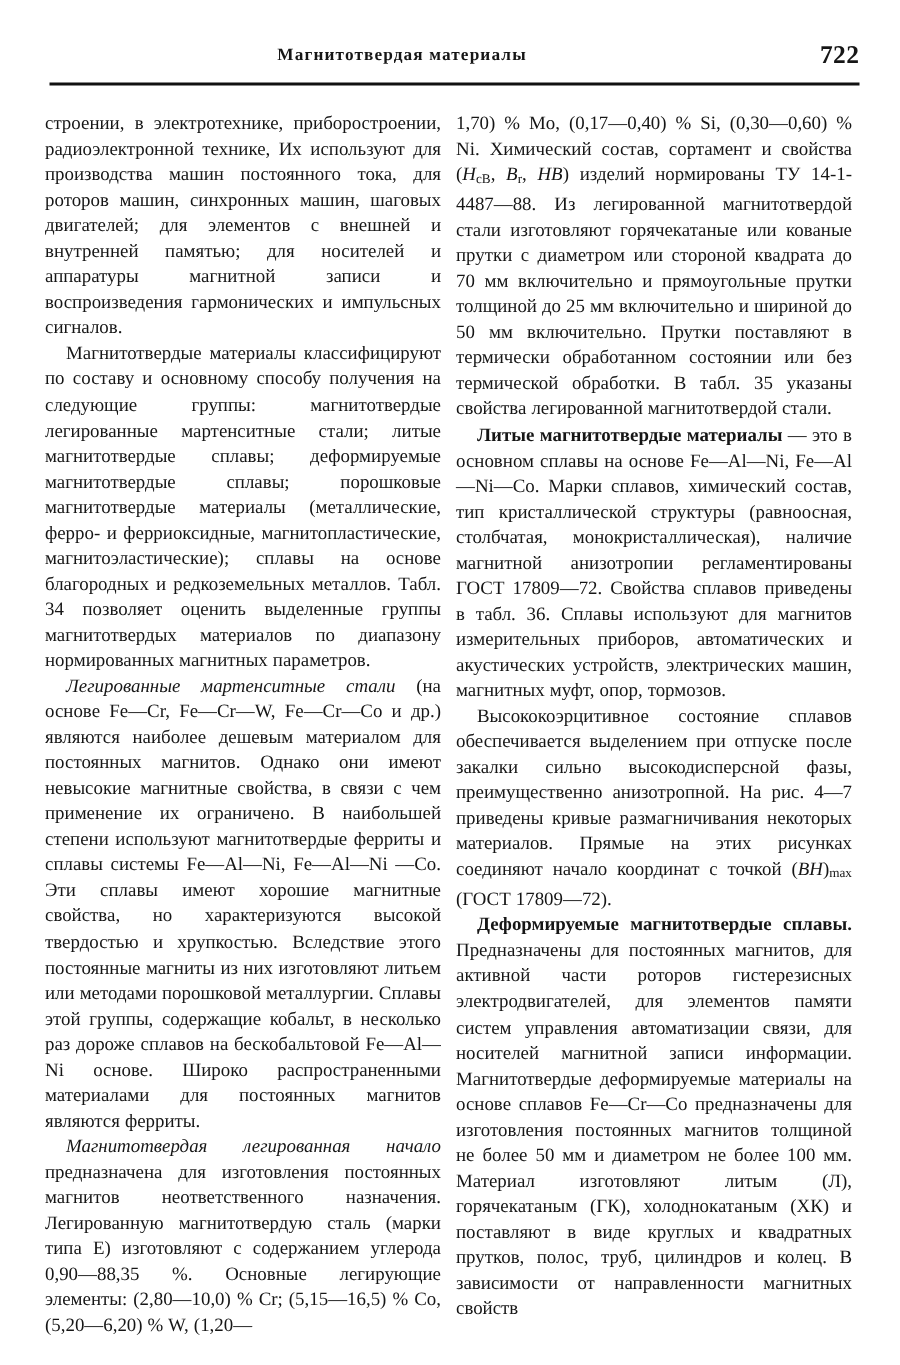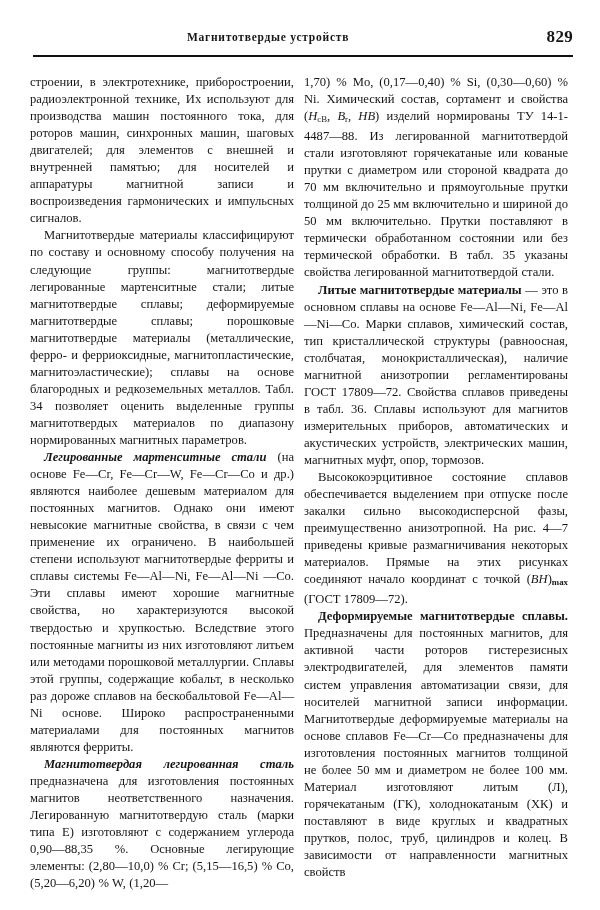--- a/index.html
+++ b/index.html
@@ -88,59 +88,58 @@
   p.cont {
     text-indent: 0;
   }
 
   b.runin {
     font-weight: bold;
     margin-top: 40px;
   }
   i.runin {
     font-style: italic;
-    font-weight: bold;
+    font-weight: normal;
   }
   i.sym {
     font-style: italic;
   }
   sub.sm {
     font-size: 0.7em;
     vertical-align: -0.22em;
   }
   sub.rm {
     font-size: 0.7em;
     vertical-align: -0.22em;
     font-style: normal;
-    font-weight: bold;
   }
   .nb { white-space: nowrap; }
 </style>
 </head>
 <body>
 
 <div class="page">
 
   <div class="runhead">
-    <div class="runhead-title">Магнитотвердые устройств</div>
-    <div class="runhead-folio">829</div>
+    <div class="runhead-title">Магнитотвердая материалы</div>
+    <div class="runhead-folio">722</div>
   </div>
   <div class="runhead-rule"></div>
 
   <div class="cols">
 
     <div class="col">
 
       <p class="cont">строении, в электротехнике, приборостроении, радиоэлектронной технике, Их используют для производства машин постоянного тока, для роторов машин, синхронных машин, шаговых двигателей; для элементов с внешней и внутренней памятью; для носителей и аппаратуры магнитной записи и воспроизведения гармонических и импульсных сигналов.</p>
 
       <p>Магнитотвердые материалы классифицируют по составу и основному способу получения на следующие группы: магнитотвердые легированные мартенситные стали; литые магнитотвердые сплавы; деформируемые магнитотвердые сплавы; порошковые магнитотвердые материалы (металлические, ферро- и ферриоксидные, магнитопластические, магнитоэластические); сплавы на основе благородных и редкоземельных металлов. Табл. 34 позволяет оценить выделенные группы магнитотвердых материалов по диапазону нормированных магнитных параметров.</p>
 
       <p><i class="runin">Легированные мартенситные стали</i><span> (на основе Fe—Cr, Fe—Cr—W, Fe—Cr—Co и др.) являются наиболее дешевым материалом для постоянных магнитов. Однако они имеют невысокие магнитные свойства, в связи с чем применение их ограничено. В наибольшей степени используют магнитотвердые ферриты и сплавы системы Fe—Al—Ni, Fe—Al—Ni —Co. Эти сплавы имеют хорошие магнитные свойства, но характеризуются высокой твердостью и хрупкостью. Вследствие этого постоянные магниты из них изготовляют литьем или методами порошковой металлургии. Сплавы этой группы, содержащие кобальт, в несколько раз дороже сплавов на бескобальтовой Fe—Al—Ni основе. Широко распространенными материалами для постоянных магнитов являются ферриты.</span></p>
 
-      <p><i class="runin">Магнитотвердая легированная сталь</i><span> предназначена для изготовления постоянных магнитов неответственного назначения. Легированную магнитотвердую сталь (марки типа Е) изготовляют с содержанием углерода 0,90—88,35 %. Основные легирующие элементы: (2,80—10,0) % Cr; (5,15—16,5) % Co, (5,20—6,20) % W, (1,20—</span></p>
+      <p><i class="runin">Магнитотвердая легированная начало</i><span> предназначена для изготовления постоянных магнитов неответственного назначения. Легированную магнитотвердую сталь (марки типа Е) изготовляют с содержанием углерода 0,90—88,35 %. Основные легирующие элементы: (2,80—10,0) % Cr; (5,15—16,5) % Co, (5,20—6,20) % W, (1,20—</span></p>
 
     </div>
 
     <div class="col">
 
       <p class="cont"><span>1,70) % Mo, (0,17—0,40) % Si, (0,30—0,60) % Ni. Химический состав, сортамент и свойства (</span><span class="nb"><i class="sym">H</i><sub class="sm">cB</sub></span><span>, </span><span class="nb"><i class="sym">B</i><sub class="sm">r</sub></span><span>, </span><i class="sym">HB</i><span>) изделий нормированы ТУ 14-1-4487—88. Из легированной магнитотвердой стали изготовляют горячекатаные или кованые прутки с диаметром или стороной квадрата до 70 мм включительно и прямоугольные прутки толщиной до 25 мм включительно и шириной до 50 мм включительно. Прутки поставляют в термически обработанном состоянии или без термической обработки. В табл. 35 указаны свойства легированной магнитотвердой стали.</span></p>
 
       <p><b class="runin">Литые магнитотвердые материалы</b><span> — это в основном сплавы на основе Fe—Al—Ni, Fe—Al—Ni—Co. Марки сплавов, химический состав, тип кристаллической структуры (равноосная, столбчатая, монокристаллическая), наличие магнитной анизотропии регламентированы ГОСТ 17809—72. Свойства сплавов приведены в табл. 36. Сплавы используют для магнитов измерительных приборов, автоматических и акустических устройств, электрических машин, магнитных муфт, опор, тормозов.</span></p>
 
       <p><span>Высококоэрцитивное состояние сплавов обеспечивается выделением при отпуске после закалки сильно высокодисперсной фазы, преимущественно анизотропной. На рис. 4—7 приведены кривые размагничивания некоторых материалов. Прямые на этих рисунках соединяют начало координат с точкой (</span><span class="nb"><i class="sym">BH</i>)<sub class="rm">max</sub></span><span> (ГОСТ 17809—72).</span></p>

